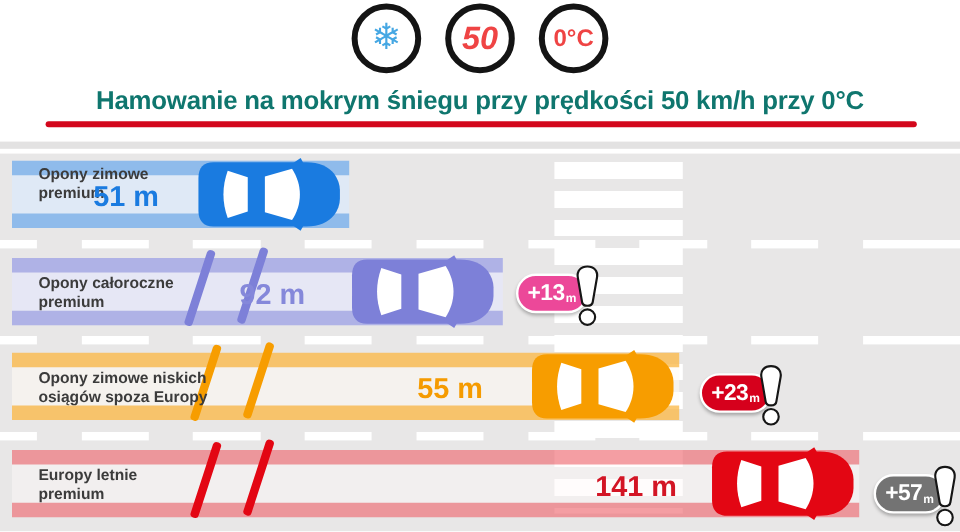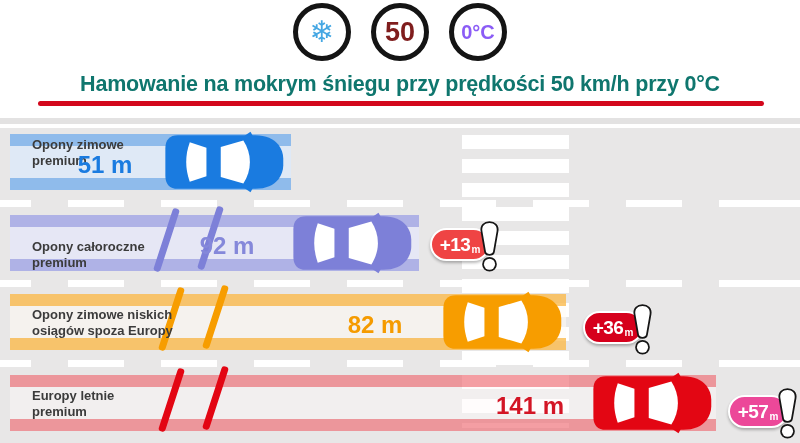--- a/index.html
+++ b/index.html
@@ -33,21 +33,21 @@
 
   
   .band{position:absolute;left:10px;height:56px;box-sizing:border-box;z-index:2;
         background:var(--interior);
         border-top:12px solid var(--stripe);border-bottom:12px solid var(--stripe);}
   .band-1{top:134px;width:281px;} .band-2{top:215px;width:409px;}
   .band-3{top:294px;width:556px;} .band-4{top:375px;width:706px;}
 
   .tire-label{position:absolute;left:32px;z-index:3;font-size:13px;font-weight:bold;
         color:#3b3b3b;line-height:1.22;white-space:pre-line;}
-  .label-1{top:137px;} .label-2{top:239px;} .label-3{top:307px;} .label-4{top:388px;}
+  .label-1{top:137px;} .label-2{top:228px;} .label-3{top:307px;} .label-4{top:388px;}
 
   .distance{position:absolute;width:100px;z-index:3;font-size:24px;font-weight:bold;
         text-align:center;color:var(--txt);}
   .dist-1{left:55px;top:151px;} .dist-2{left:177px;top:232px;}
   .dist-3{left:325px;top:311px;} .dist-4{left:480px;top:392px;}
 
   .break{position:absolute;width:75px;height:70px;z-index:3;}
   .break-2{left:155px;top:205px;} .break-3{left:160px;top:284px;} .break-4{left:160px;top:365px;}
   .slash{position:absolute;width:7px;height:66px;border-radius:3px;background:var(--car);
          transform:rotate(18deg);}
@@ -91,24 +91,24 @@
         </g>
       </symbol>
     </defs>
   </svg>
 
   <div class="icons-row">
     <div class="circle">
       <span class="glyph-snow" style="color: rgb(69, 167, 227);">❄</span>
     </div>
     <div class="circle">
-      <span class="glyph-50" style="color: #7f1d1d;">50</span>
+      <span class="glyph-50" style="color: #ef4444; font-style: italic;">50</span>
     </div>
     <div class="circle">
-      <span class="glyph-temp" style="color: #8b5cf6;">0°C</span>
+      <span class="glyph-temp" style="color: #ef4444;">0°C</span>
     </div>
   </div>
 
   <div class="title">Hamowanie na mokrym śniegu przy prędkości 50 km/h przy 0°C</div>
   <div class="title-underline" style="background: rgb(211, 7, 28);"></div>
 
   <div class="road-strip"></div>
   <div class="road" style="background: rgb(232, 231, 231);"></div>
   <div class="crosswalk"></div>
   <div class="lane-line lane-1"></div>
@@ -131,45 +131,45 @@
       <div class="slash"></div>
       <div class="slash"></div>
     </div>
     <div class="tire-label label-2">Opony całoroczne
 premium</div>
     <div class="distance dist-2">92 m</div>
     <svg class="car car-2" viewBox="0 0 220 104">
         <use href="#car-shape"></use>
       </svg>
     <div class="badge badge-2">
-      <div class="pill" style="background: #ef4444; color: rgb(255, 255, 255);">
+      <div class="pill" style="background: #ec4899; color: rgb(255, 255, 255);">
         <span class="delta">+13</span>
         <span class="delta-unit">m</span>
       </div>
       <svg class="excl" viewBox="0 0 34 66">
           <use href="#excl-shape"></use>
         </svg>
     </div>
   </div>
 
   <div style="--car: #f79d00; --stripe: rgba(247,157,0,0.55); --interior: rgba(255,252,244,0.55); --txt: #f59b00;">
     <div class="band band-3"></div>
     <div class="break break-3">
       <div class="slash"></div>
       <div class="slash"></div>
     </div>
     <div class="tire-label label-3">Opony zimowe niskich
 osiągów spoza Europy</div>
-    <div class="distance dist-3">82 m</div>
+    <div class="distance dist-3">55 m</div>
     <svg class="car car-3" viewBox="0 0 220 104">
         <use href="#car-shape"></use>
       </svg>
     <div class="badge badge-3">
       <div class="pill" style="background: rgb(214, 0, 28); color: rgb(255, 255, 255);">
-        <span class="delta">+36</span>
+        <span class="delta">+23</span>
         <span class="delta-unit">m</span>
       </div>
       <svg class="excl" viewBox="0 0 34 66">
           <use href="#excl-shape"></use>
         </svg>
     </div>
   </div>
 
   <div style="--car: #e30613; --stripe: rgba(227,6,19,0.38); --interior: rgba(255,248,248,0.45); --txt: #d31525;">
     <div class="band band-4"></div>
@@ -177,21 +177,21 @@
       <div class="slash"></div>
       <div class="slash"></div>
     </div>
     <div class="tire-label label-4">Europy letnie
 premium</div>
     <div class="distance dist-4">141 m</div>
     <svg class="car car-4" viewBox="0 0 220 104">
         <use href="#car-shape"></use>
       </svg>
     <div class="badge badge-4">
-      <div class="pill" style="background: #ec4899; color: rgb(255, 255, 255); text-align: center;">
+      <div class="pill" style="background: #737373; color: rgb(255, 255, 255); text-align: center;">
         <span class="delta">+57</span>
         <span class="delta-unit">m</span>
       </div>
       <svg class="excl" viewBox="0 0 34 66">
           <use href="#excl-shape"></use>
         </svg>
     </div>
   </div>
 
 </div>

